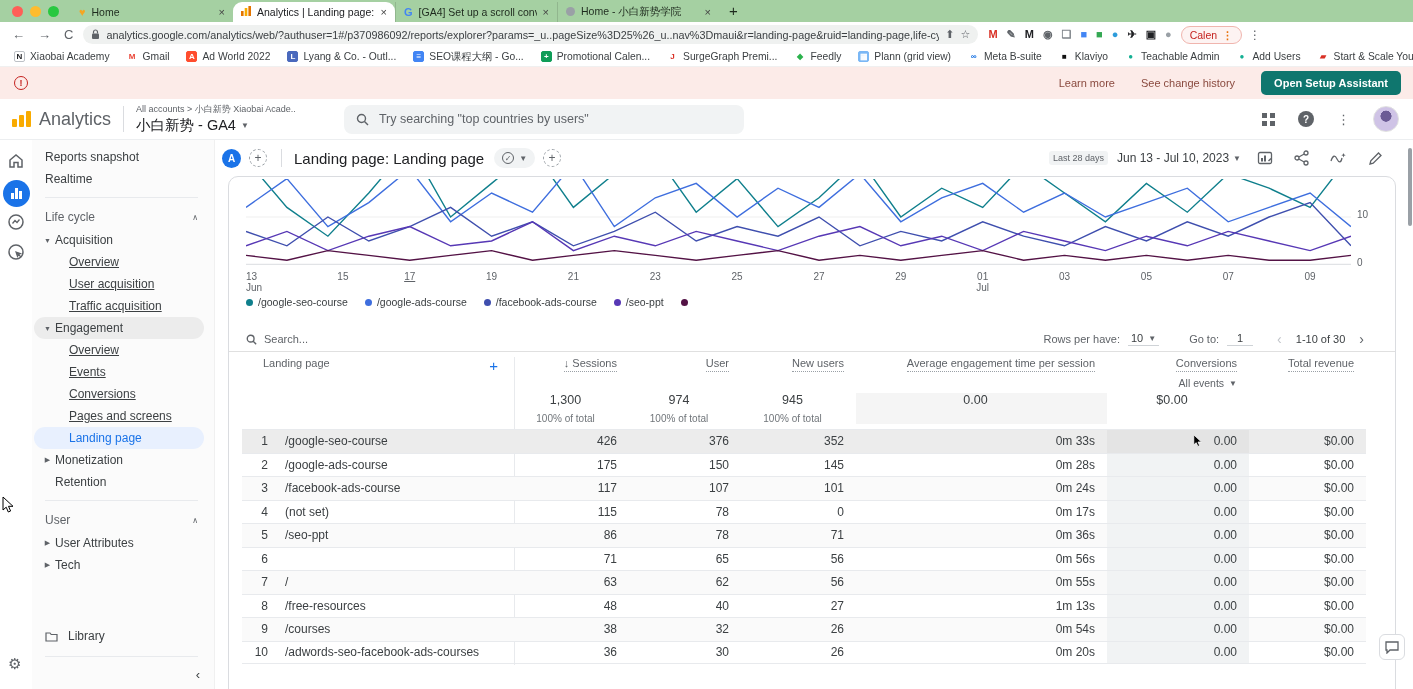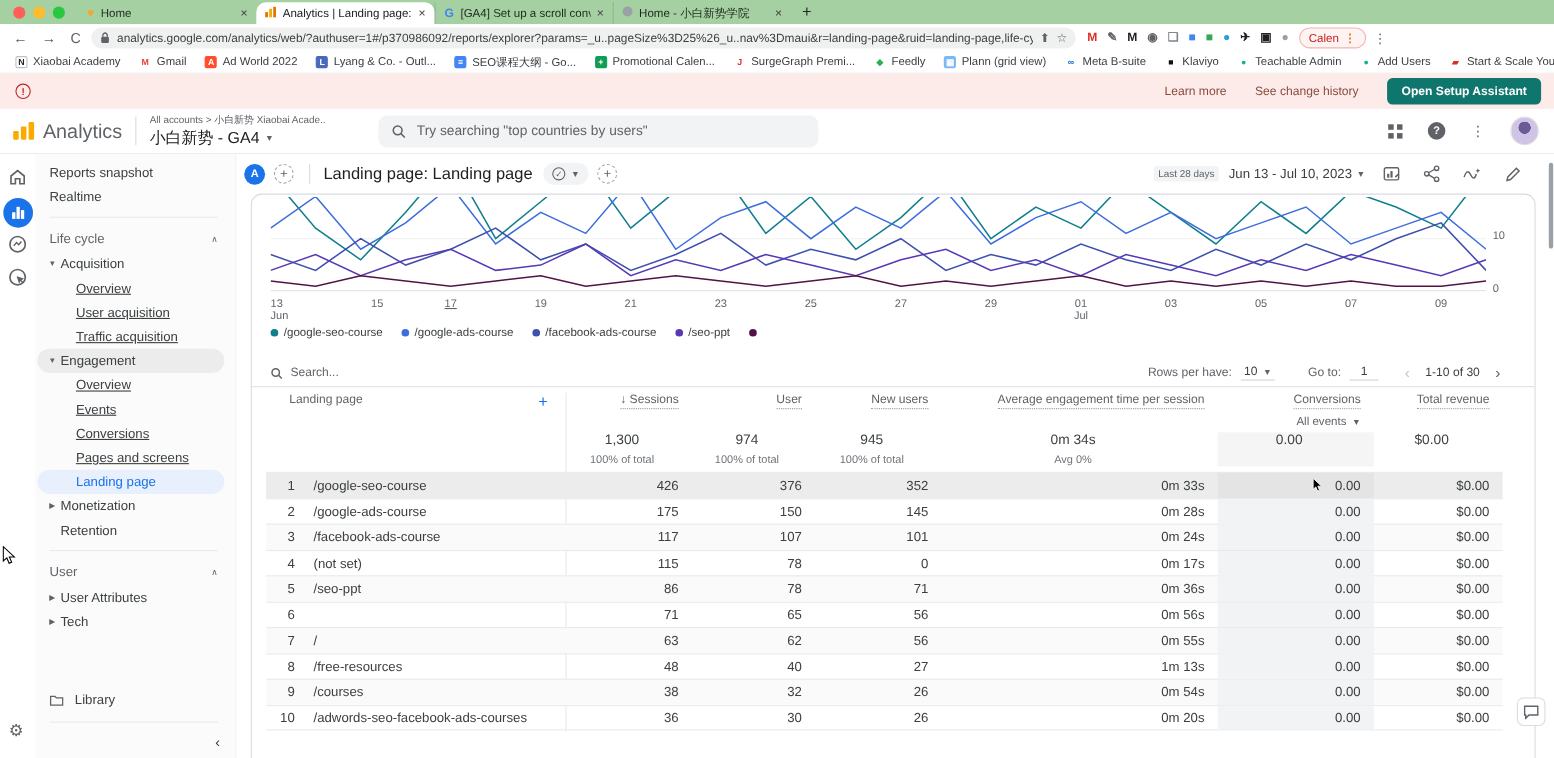--- a/index.html
+++ b/index.html
@@ -588,24 +588,20 @@
               <span class="sub">100% of total</span>
             </div>
             <div class="td-tot">
               <span>974</span>
               <span class="sub">100% of total</span>
             </div>
             <div class="td-tot">
               <span>945</span>
               <span class="sub">100% of total</span>
             </div>
-            <div class="td-tot">
-              <span>0m 34s</span>
-              <span class="sub">Avg 0%</span>
-            </div>
             <div class="td-tot band">
               <span>0.00</span>
             </div>
             <div class="td-tot">
               <span>$0.00</span>
             </div>
           </div>
         <div class="rows" id="rows">
             <div class="trow hov">
               <div class="tc0">

